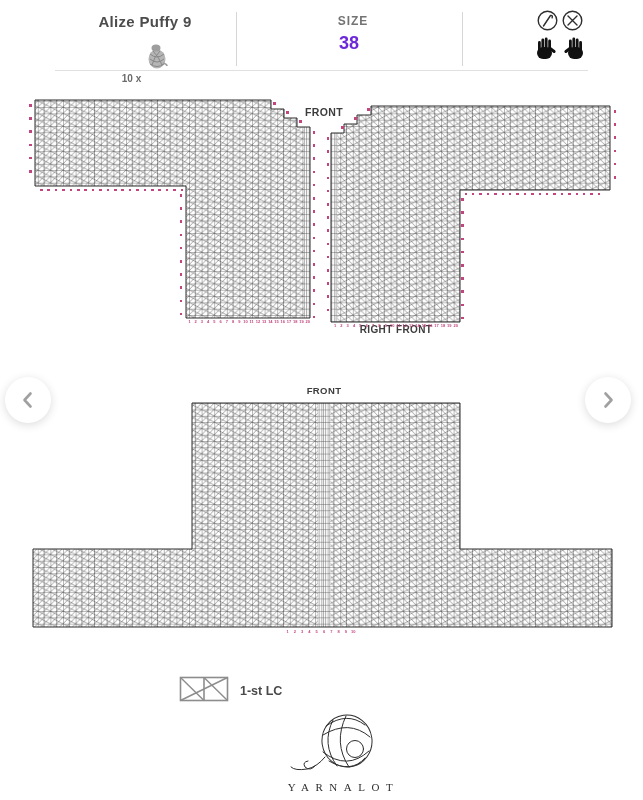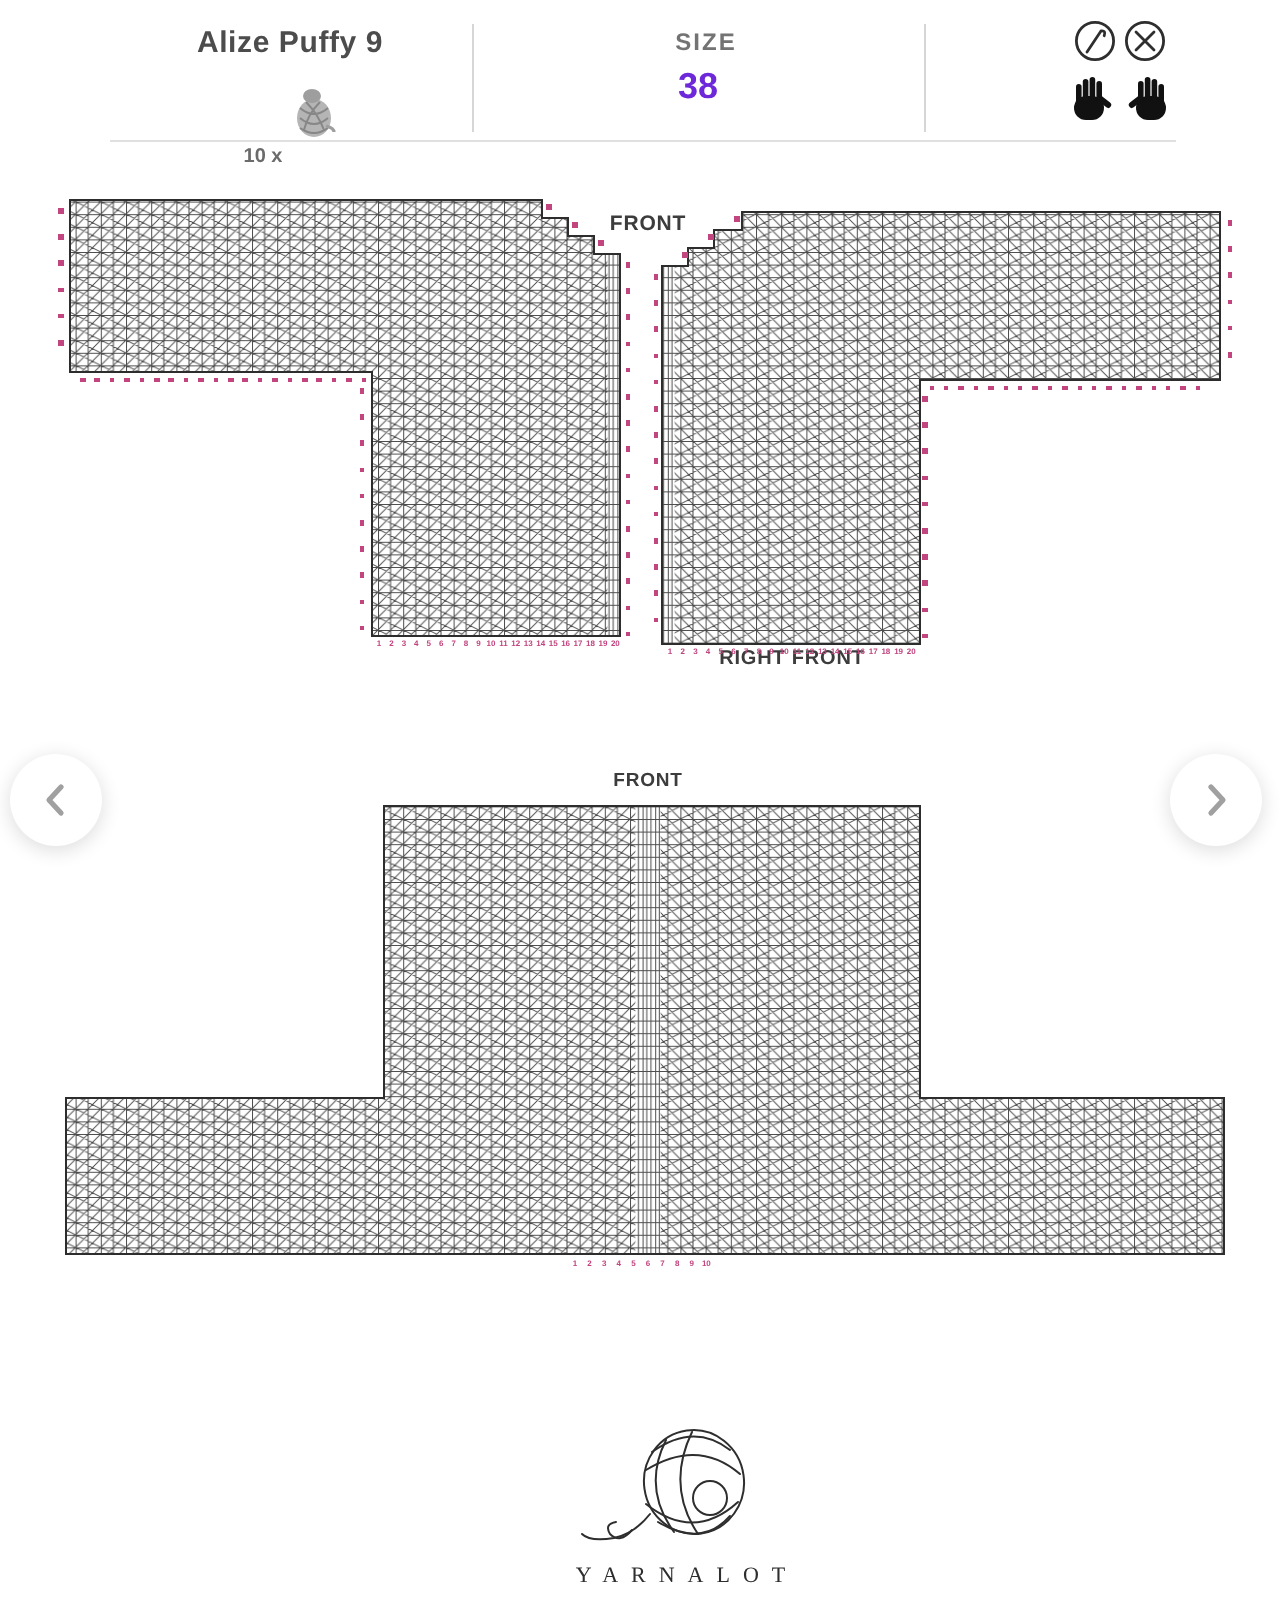--- a/index.html
+++ b/index.html
@@ -323,20 +323,30 @@
       <polyline points="13.5,4.5 7.5,11 13.5,17.5" fill="none" stroke="#a0a0a0" stroke-width="2.6" stroke-linecap="round" stroke-linejoin="round"></polyline>
     </svg>
   </button>
   <button class="navbtn next">
     <svg width="22" height="22" viewBox="0 0 22 22">
       <polyline points="8.5,4.5 14.5,11 8.5,17.5" fill="none" stroke="#a0a0a0" stroke-width="2.6" stroke-linecap="round" stroke-linejoin="round"></polyline>
     </svg>
   </button>
 
 
+  <div class="legend-row lg2">
+    <span>
+      <svg width="51" height="26" viewBox="0 0 51 26">
+        <rect x="1.5" y="1.5" width="47" height="23" fill="none" stroke="#8d8d8d" stroke-width="1.6"></rect>
+        <line x1="25" y1="1.5" x2="25" y2="24.5" stroke="#8d8d8d" stroke-width="1.6"></line>
+        <path d="M1.5 24.5 L48.5 1.5 M1.5 1.5 L25 24.5 M25 1.5 L48.5 24.5" stroke="#8d8d8d" stroke-width="1.4" fill="none"></path>
+      </svg>
+    </span>
+    <span class="legend-label">1-st LC</span>
+  </div>
 
 
   <div class="logo">
     <svg width="104" height="64" viewBox="0 0 104 64">
       <g fill="none" stroke="#2e2e2e" stroke-width="1" stroke-linecap="round">
         <ellipse cx="58" cy="29" rx="25" ry="26" transform="rotate(-8 58 29)"></ellipse>
         <path d="M37 14 Q58 -1 76 13"></path>
         <path d="M34 23 Q60 7 81 25"></path>
         <path d="M34 40 Q58 59 80 39"></path>
         <path d="M40 49 Q62 62 76 46"></path>

